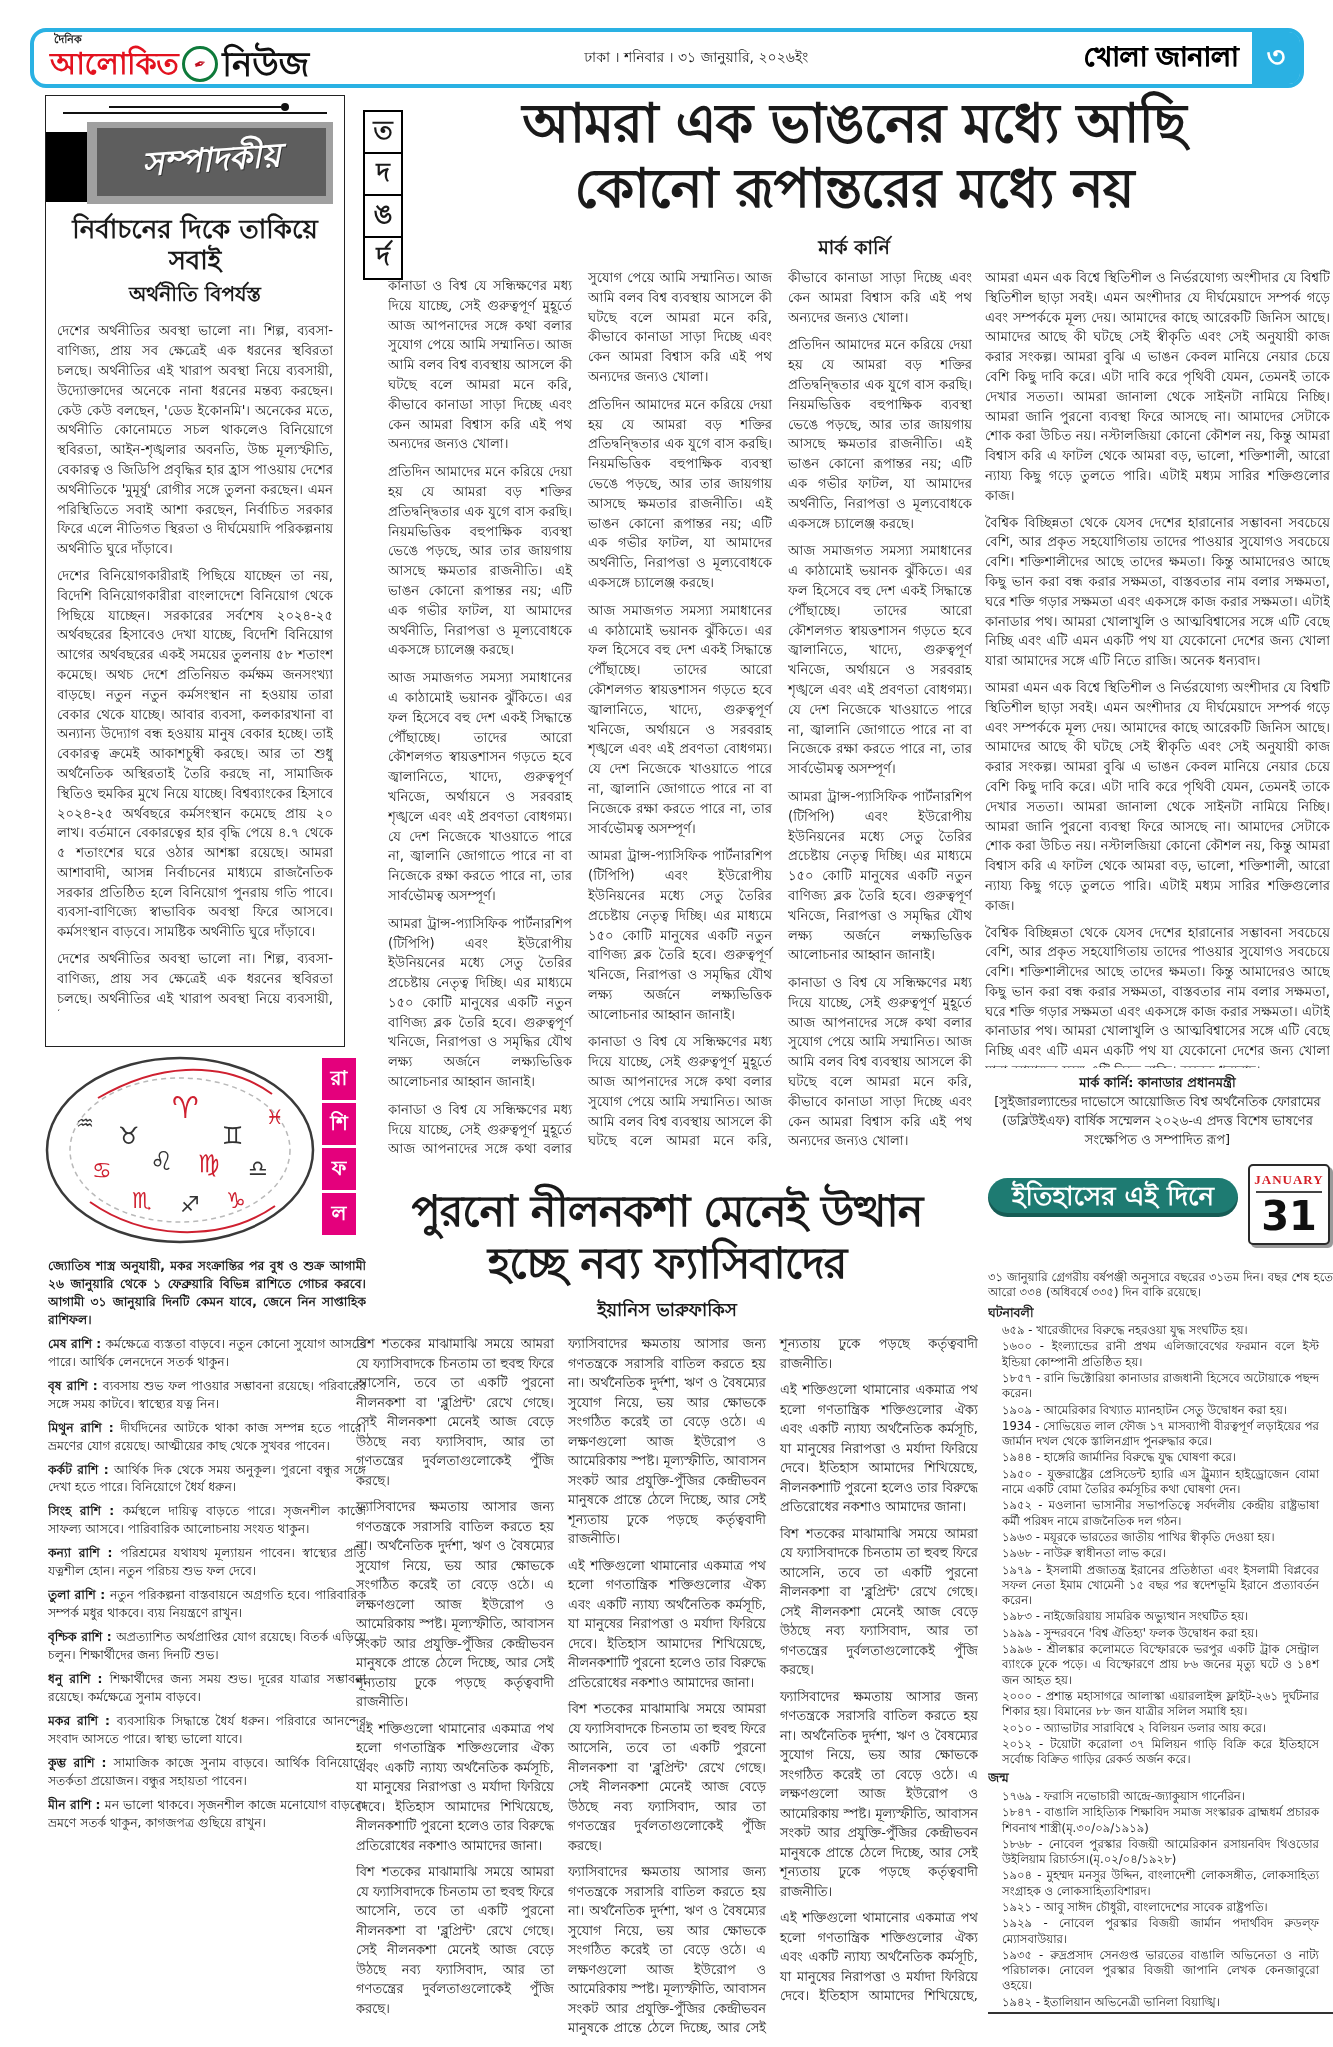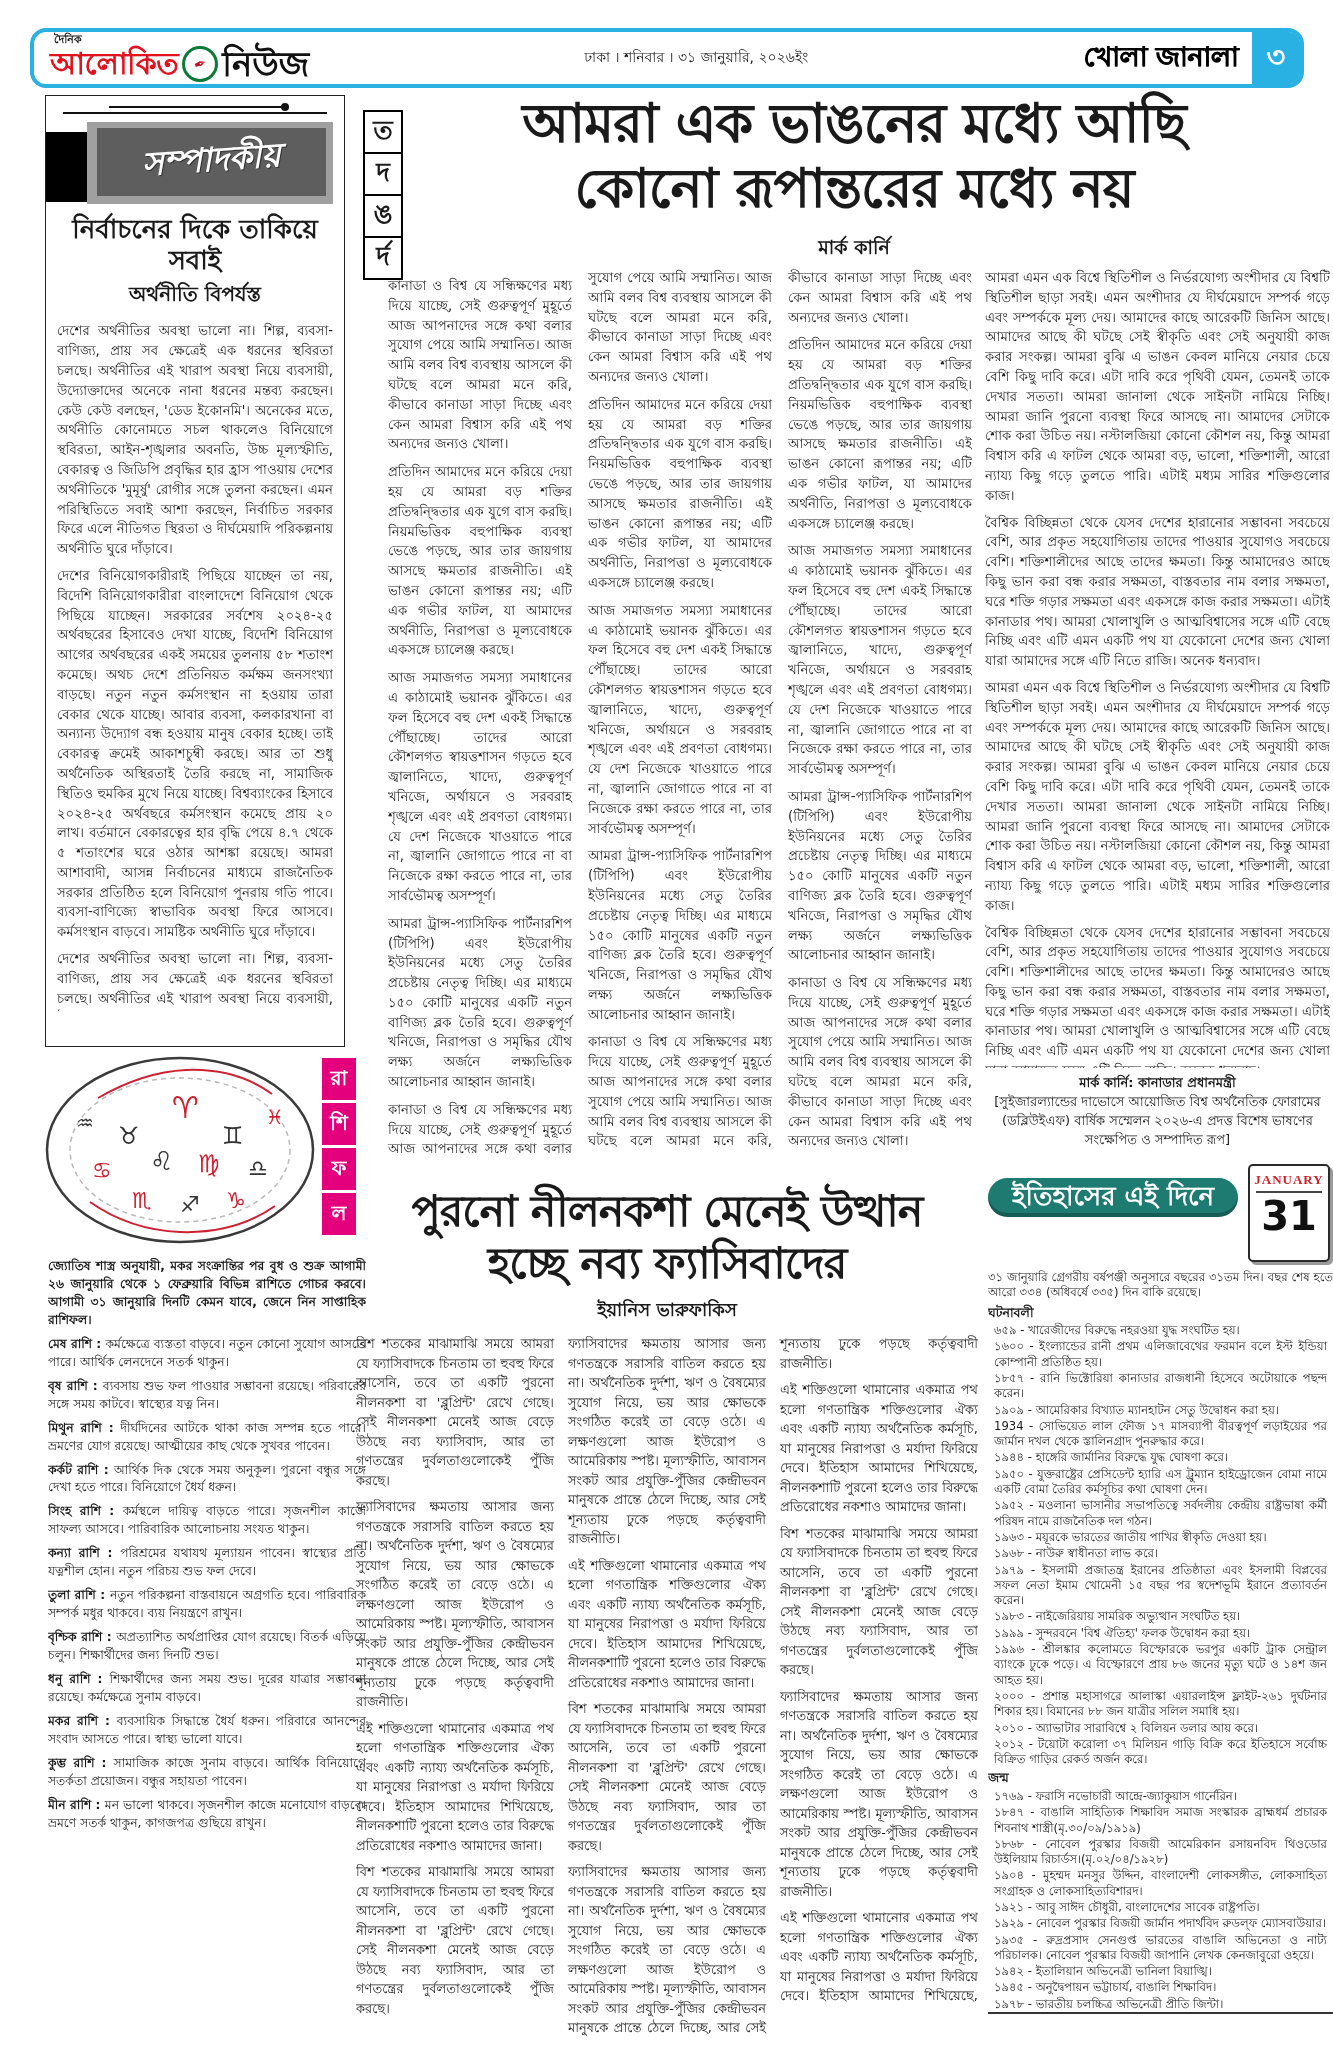--- a/index.html
+++ b/index.html
@@ -72,31 +72,31 @@
   .rashifol-strip .pink-box{width:34px;height:42px;margin-bottom:3px;background:#e4007c;color:#fff;
      display:flex;align-items:center;justify-content:center;font-size:20px;font-weight:800;}
   .horoscope-body{position:absolute;left:48px;top:1258px;width:318px;height:784px;
      font-size:12.3px;line-height:1.46;text-align:justify;overflow:hidden;}
   .horoscope-body p{margin:0 0 6px;}
   .horoscope-body .h-entry b{font-weight:800;}
   
   .history-bar{position:absolute;left:988px;top:1178px;width:250px;height:39px;background:#1e7b72;
      border-radius:26px;color:#fff;display:flex;align-items:center;justify-content:center;
      font-size:26px;font-weight:800;box-shadow:inset 0 -4px 0 rgba(0,0,0,.25);}
-  .calendar{position:absolute;left:1248px;top:1164px;width:82px;height:98px;background:#fff;
+  .calendar{position:absolute;left:1248px;top:1164px;width:82px;height:81px;background:#fff;
      border:2.5px solid #2a2a2a;border-radius:5px;box-shadow:3px 3px 0 #9a9a9a;text-align:center;box-sizing:border-box;}
   .calendar .month{font-family:"Liberation Serif","DejaVu Serif",serif;color:#d42027;font-weight:700;
      font-size:13px;letter-spacing:1px;padding-top:6px;}
   .calendar .rule{height:1.5px;background:#444;margin:3px 6px;}
   .calendar .day{font-size:40px;font-weight:800;color:#111;line-height:1;}
   .history-body{position:absolute;left:988px;top:1270px;width:345px;height:740px;
      font-size:11.6px;line-height:1.32;text-align:justify;overflow:hidden;}
   .history-body .intro{margin:0 0 4px;}
   .history-heading{font-weight:800;font-size:12.5px;margin:3px 0 2px;}
-  .history-body p.item{margin:0 6px 1px;}
+  .history-body p.item{margin:0 14px 1px;}
   .history-endline{position:absolute;left:988px;top:2012px;width:345px;height:2px;background:#333;}
 </style>
 </head>
 <body>
 
 <div class="page">
 
   <div class="masthead-frame">
     <div class="brand">
       <span class="tagline">দৈনিক</span>

